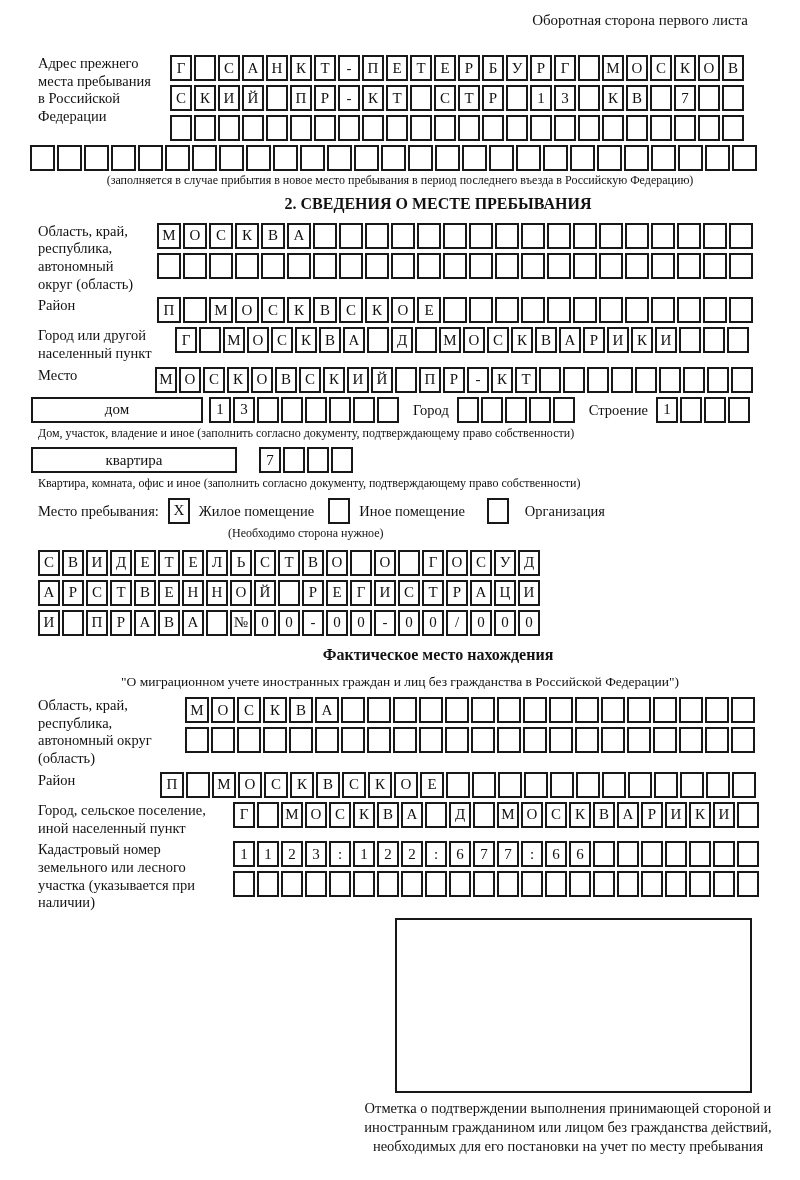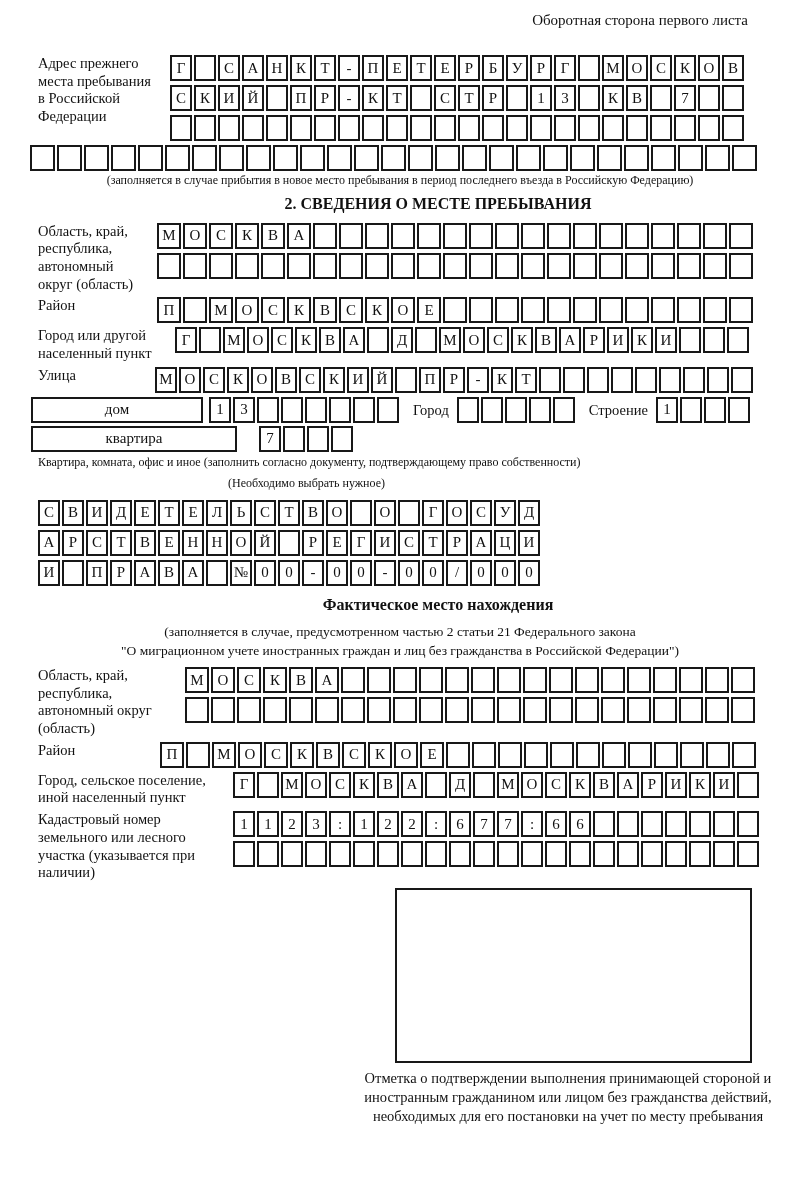--- a/index.html
+++ b/index.html
@@ -287,21 +287,21 @@
         <span class="cell">И</span>
         <span class="cell">К</span>
         <span class="cell">И</span>
         <span class="cell"></span>
         <span class="cell"></span>
         <span class="cell"></span>
       </div>
   </div>
 
   <div class="frow">
-    <div class="flabel w117">Улица</div>
+    <div class="flabel w117">Место</div>
     <div class="cellrow inline">
         <span class="cell">М</span>
         <span class="cell">О</span>
         <span class="cell">С</span>
         <span class="cell">К</span>
         <span class="cell">О</span>
         <span class="cell">В</span>
         <span class="cell">С</span>
         <span class="cell">К</span>
         <span class="cell">И</span>
@@ -345,33 +345,43 @@
         <span class="cell"></span>
       </div>
     <span class="inline-label">Строение</span>
     <div class="cellrow inline">
         <span class="cell">1</span>
         <span class="cell"></span>
         <span class="cell"></span>
         <span class="cell"></span>
       </div>
   </div>
+  <div class="caption">Дом, участок, владение и иное (заполнить согласно документу, подтверждающему право собственности)</div>
 
   <div class="apt-row">
     <div class="field-box fb-apt">квартира</div>
     <div class="cellrow inline">
         <span class="cell">7</span>
         <span class="cell"></span>
         <span class="cell"></span>
         <span class="cell"></span>
       </div>
   </div>
   <div class="caption">Квартира, комната, офис и иное (заполнить согласно документу, подтверждающему право собственности)</div>
 
-  <div class="caption stay-note">(Необходимо выбрать нужное)</div>
+  <div class="stay-row">
+    <span class="stay-label">Место пребывания:</span>
+    <span class="checkbox">X</span>
+    <span class="stay-opt">Жилое помещение</span>
+    <span class="checkbox" style="margin-left:14px;"></span>
+    <span class="stay-opt">Иное помещение</span>
+    <span class="checkbox" style="margin-left:22px;margin-right:16px;"></span>
+    <span class="stay-opt">Организация</span>
+  </div>
+  <div class="caption stay-note">(Необходимо сторона нужное)</div>
 
   <div class="frow">
     <div class="rows">
       <div class="cellrow">
           <span class="cell">С</span>
           <span class="cell">В</span>
           <span class="cell">И</span>
           <span class="cell">Д</span>
           <span class="cell">Е</span>
           <span class="cell">Т</span>
@@ -435,21 +445,20 @@
           <span class="cell">/</span>
           <span class="cell">0</span>
           <span class="cell">0</span>
           <span class="cell">0</span>
         </div>
     </div>
   </div>
 
   <div class="sub-title full-center">Фактическое место нахождения</div>
   <div class="law-caption full-center">
-    <div>(заполняется в случае, предусмотренном частью 2 статьи 21 Федерального закона</div>
     <div>"О миграционном учете иностранных граждан и лиц без гражданства в Российской Федерации")</div>
   </div>
 
   <div class="frow">
     <div class="flabel w147">Область, край, республика, автономный округ (область)</div>
     <div class="rows">
       <div class="cellrow p26">
           <span class="cell">М</span>
           <span class="cell">О</span>
           <span class="cell">С</span>

